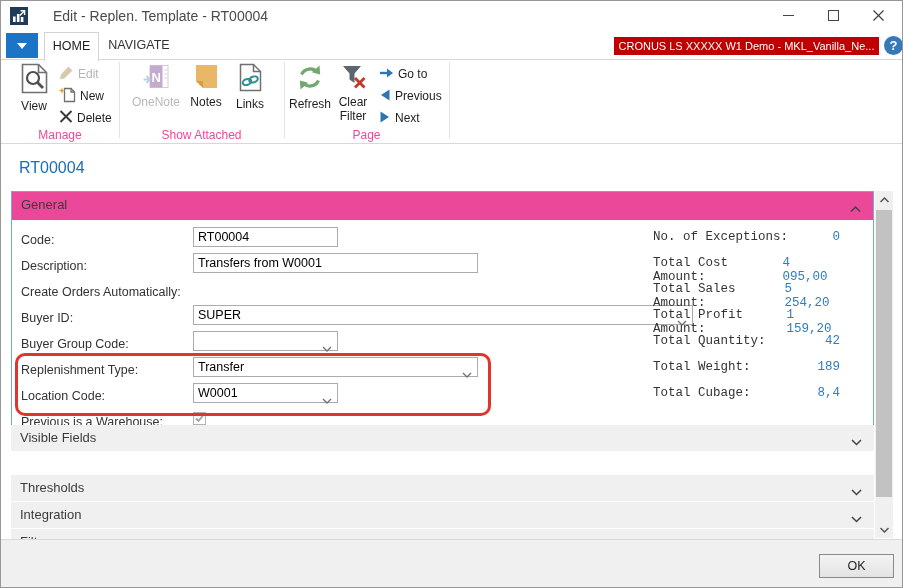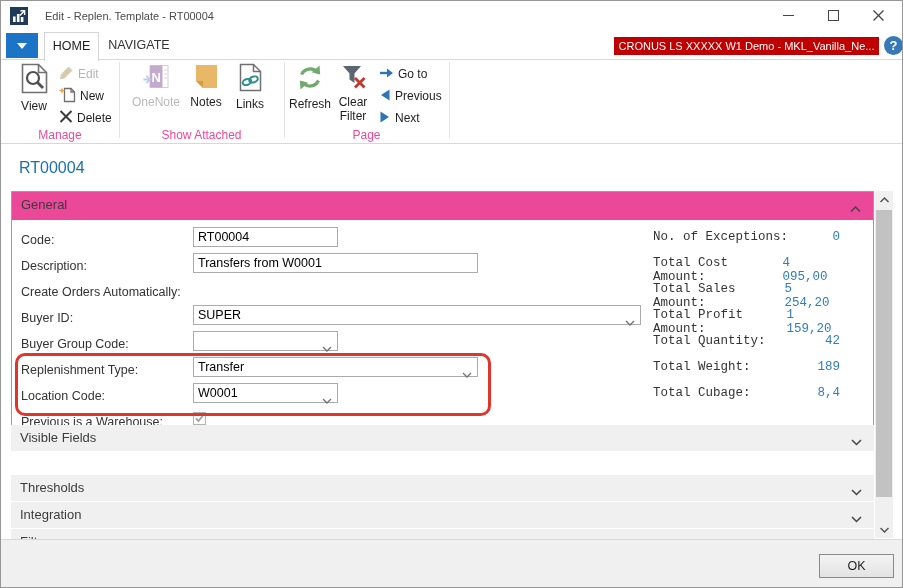--- a/index.html
+++ b/index.html
@@ -1,20 +1,20 @@
 <!DOCTYPE html>
 <html><head>
 <meta charset="utf-8">
 <style>
   html,body{margin:0;padding:0;background:#cfcfcf;font-family:"Liberation Sans",sans-serif;}
   .window{position:relative;width:903px;height:588px;background:#fff;border:1px solid #979797;box-sizing:border-box;overflow:hidden;font-size:12.5px;color:#333;}
   
   .titlebar{position:absolute;left:0;top:0;width:100%;height:30px;background:#fff;}
   .app-icon{position:absolute;left:9px;top:6px;width:18px;height:18px;}
-  .window-title{position:absolute;left:44px;top:0;height:30px;line-height:30px;color:#4a4a4a;font-size:11px;white-space:nowrap;}
+  .window-title{position:absolute;left:52px;top:0;height:30px;line-height:30px;color:#4a4a4a;font-size:14px;white-space:nowrap;}
   .win-btn{position:absolute;top:0;width:45px;height:29px;display:flex;align-items:center;justify-content:center;}
   .win-min{left:765px;} .win-max{left:810px;} .win-close{left:855px;}
   
   .app-menu-btn{position:absolute;left:5px;top:32px;width:32px;height:25px;background:#1b74c5;display:flex;align-items:center;justify-content:center;}
   .tab{position:absolute;top:31px;height:27px;line-height:27px;text-align:center;color:#333;font-size:12.5px;}
   .tab-home{left:43px;width:53px;background:#fff;border:1px solid #d4d4d4;border-bottom:none;height:28px;z-index:3;color:#1e1e1e;}
   .tab-navigate{left:102px;width:72px;}
   .role-badge{position:absolute;left:613px;top:36px;width:265px;height:18px;background:#c00000;color:#fff;font-size:11px;line-height:18px;text-align:center;white-space:nowrap;overflow:hidden;}
   .help-btn{position:absolute;left:883px;top:35px;width:19px;height:19px;border-radius:50%;background:#3579b8;color:#fff;font-weight:bold;font-size:13px;line-height:19px;text-align:center;}
   
@@ -33,21 +33,21 @@
   .ft-header{position:absolute;left:0;top:0;right:0;height:28px;background:#ec4899;}
   .ft-header .ft-label{position:absolute;left:9px;top:0;line-height:26px;font-size:13px;color:#3b3b3b;}
   .ft-chev{position:absolute;right:12px;top:10px;}
   .ft-body{position:absolute;left:0;top:26px;right:0;bottom:0;}
   .field-row{position:relative;height:26px;}
   .field-row.first{margin-top:9px;}
   .field-label{position:absolute;left:9px;top:3px;line-height:20px;color:#333;}
   .tinput,.tselect{position:absolute;left:181px;top:0;height:20px;border:1px solid #ababab;background:#fff;box-sizing:border-box;font-size:12.5px;color:#000;line-height:18px;padding:0 4px;white-space:nowrap;}
   .tselect{padding-right:18px;}
   .sel-chev{position:absolute;right:5px;top:7px;}
-  .w-s{width:145px;} .w-m{width:285px;} .w-l{width:448px;}
+  .w-s{width:145px;} .w-m{width:285px;} .w-l{width:500px;}
   .checkbox{position:absolute;left:181px;top:3px;width:13px;height:13px;}
   .totals{position:absolute;left:641px;top:9px;width:187px;}
   .total-row{height:26px;display:flex;justify-content:space-between;align-items:flex-start;padding-top:3px;box-sizing:border-box;font-family:Liberation Mono, monospace;}
   .total-label{color:#333;}
   .total-value{color:#2f7cbe;}
   .red-annotation{position:absolute;left:14px;top:352px;width:470px;height:57px;border:3px solid #e0352b;border-radius:10px;z-index:5;pointer-events:none;}
   .collapsed-header{position:absolute;left:10px;width:863px;height:26px;background:#f0f0f0;box-sizing:border-box;}
   .collapsed-header .cs-label{position:absolute;left:9px;line-height:26px;font-size:13px;color:#3b3b3b;}
   .collapsed-header .ft-chev{top:10px;}
   .cs0{top:424px;} .cs1{top:474px;} .cs2{top:501px;} .cs3{top:528px;}

